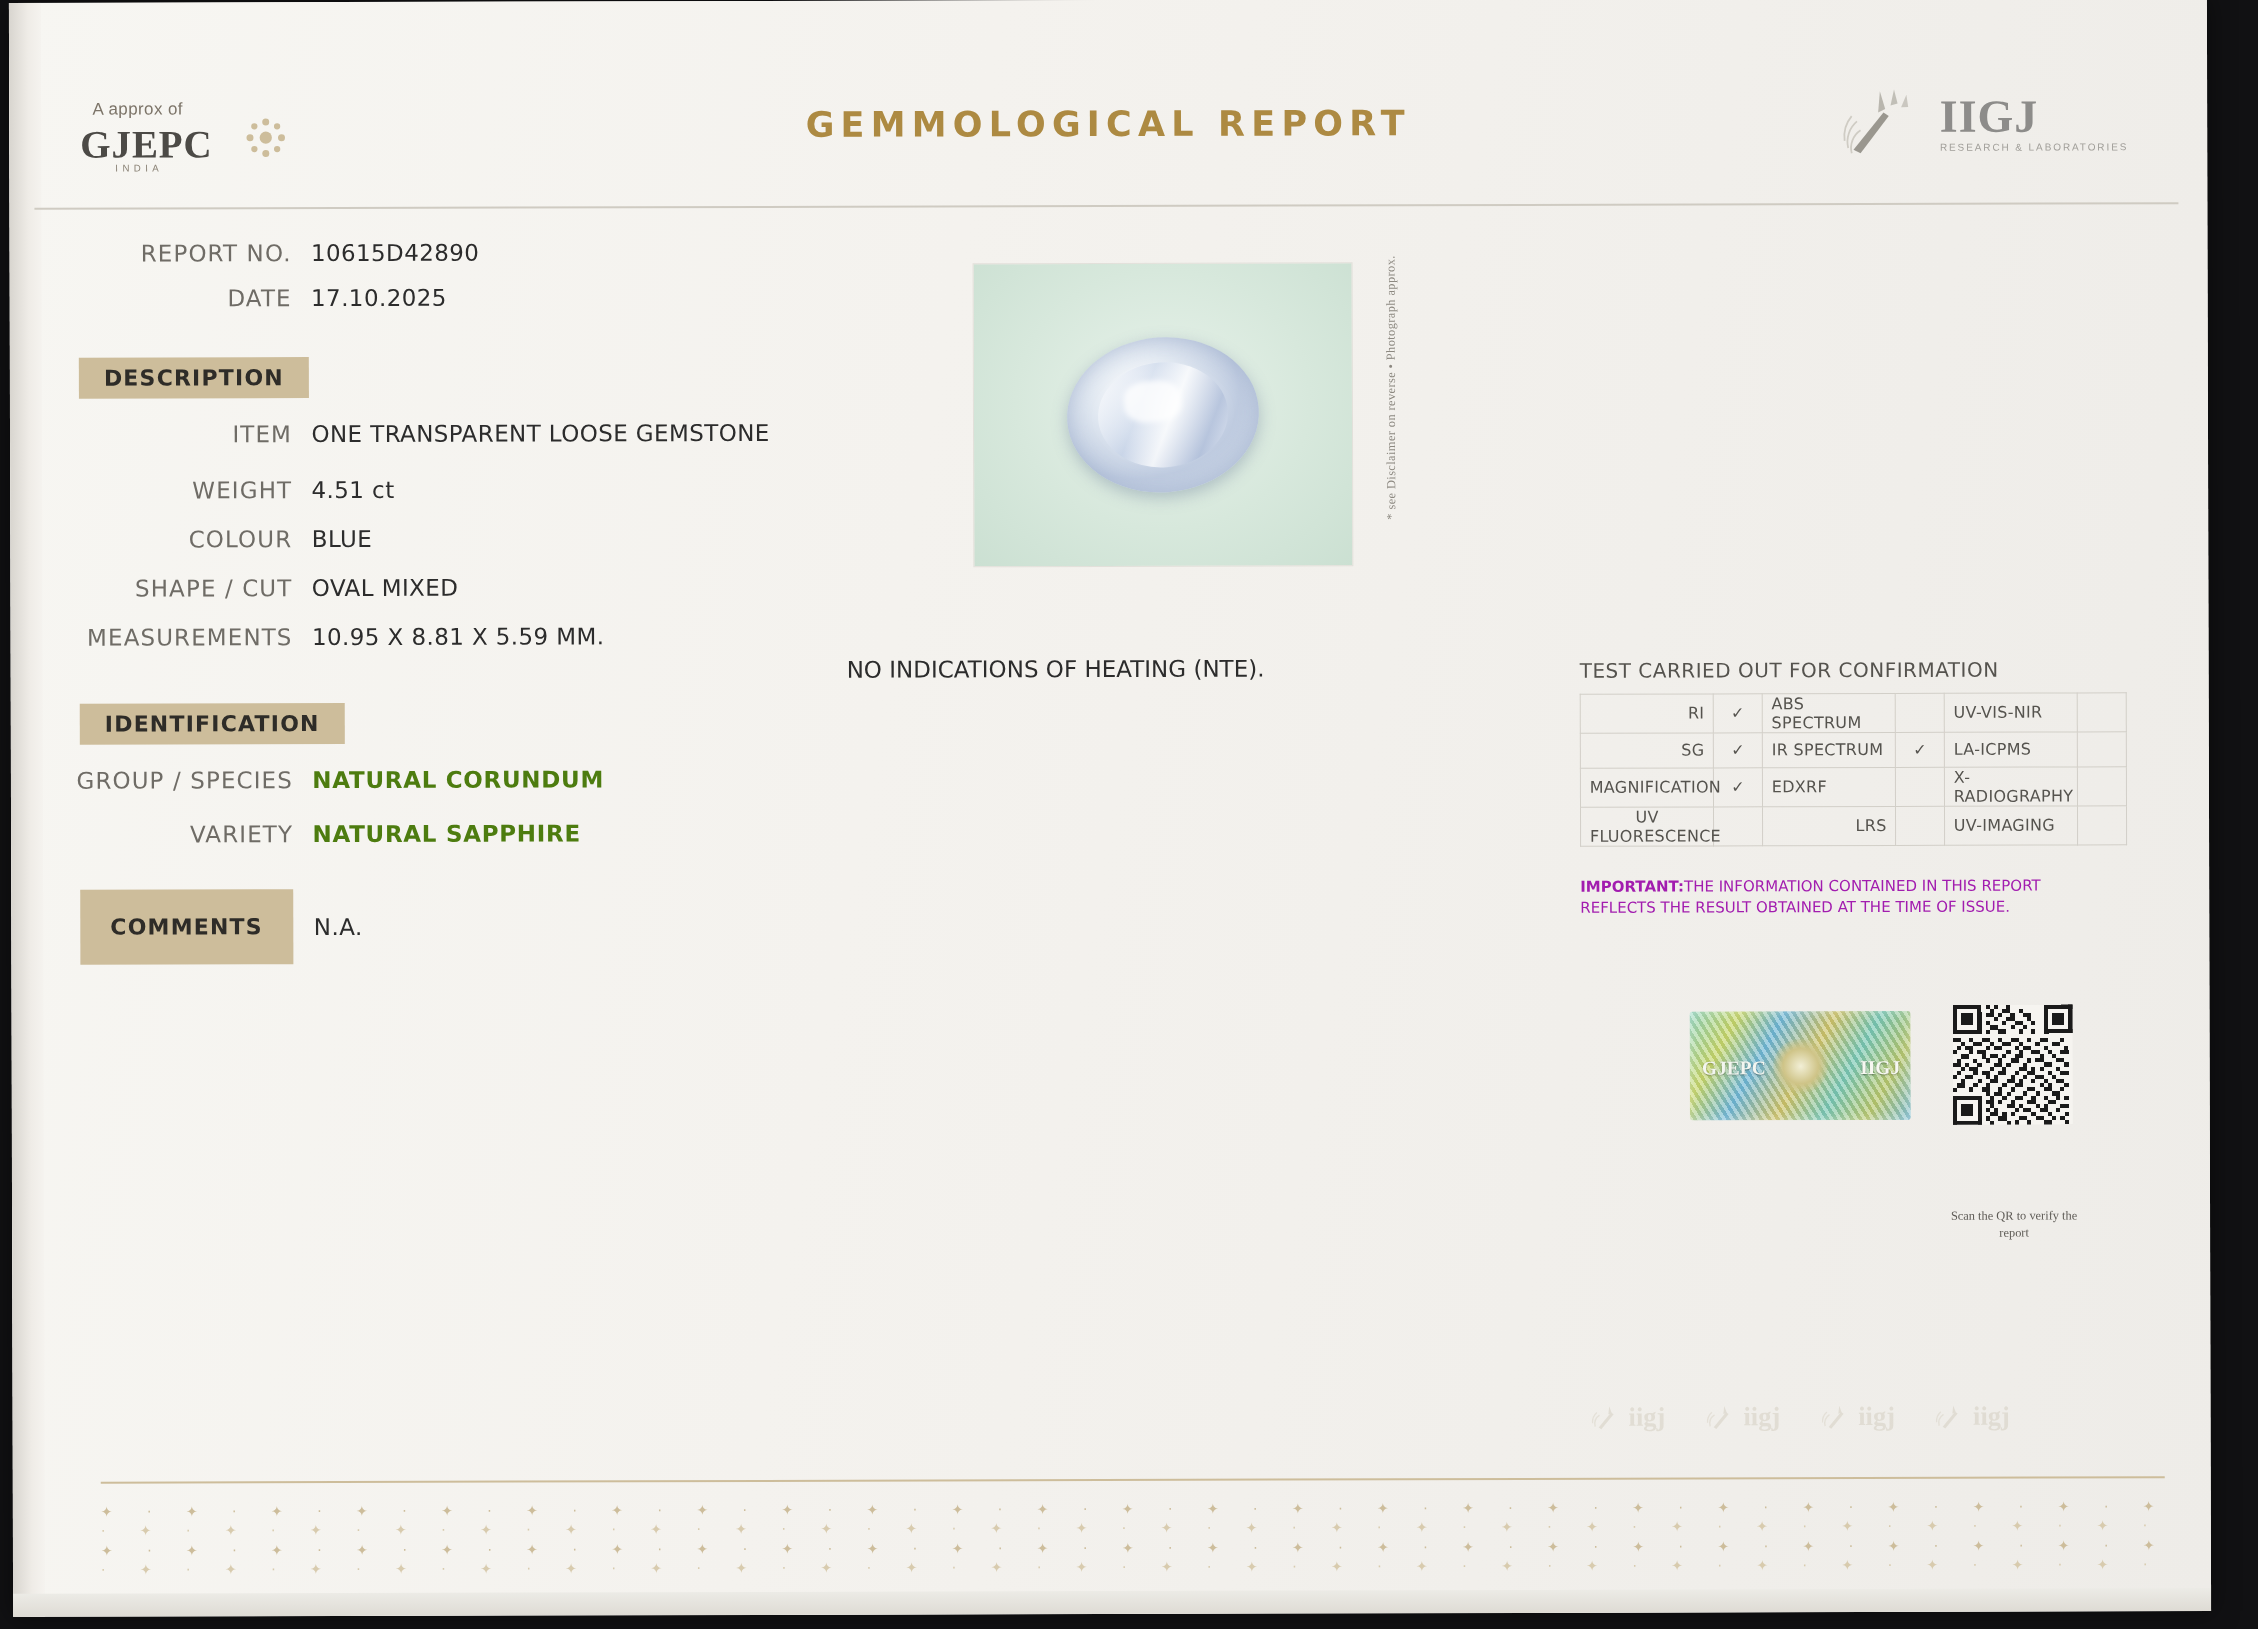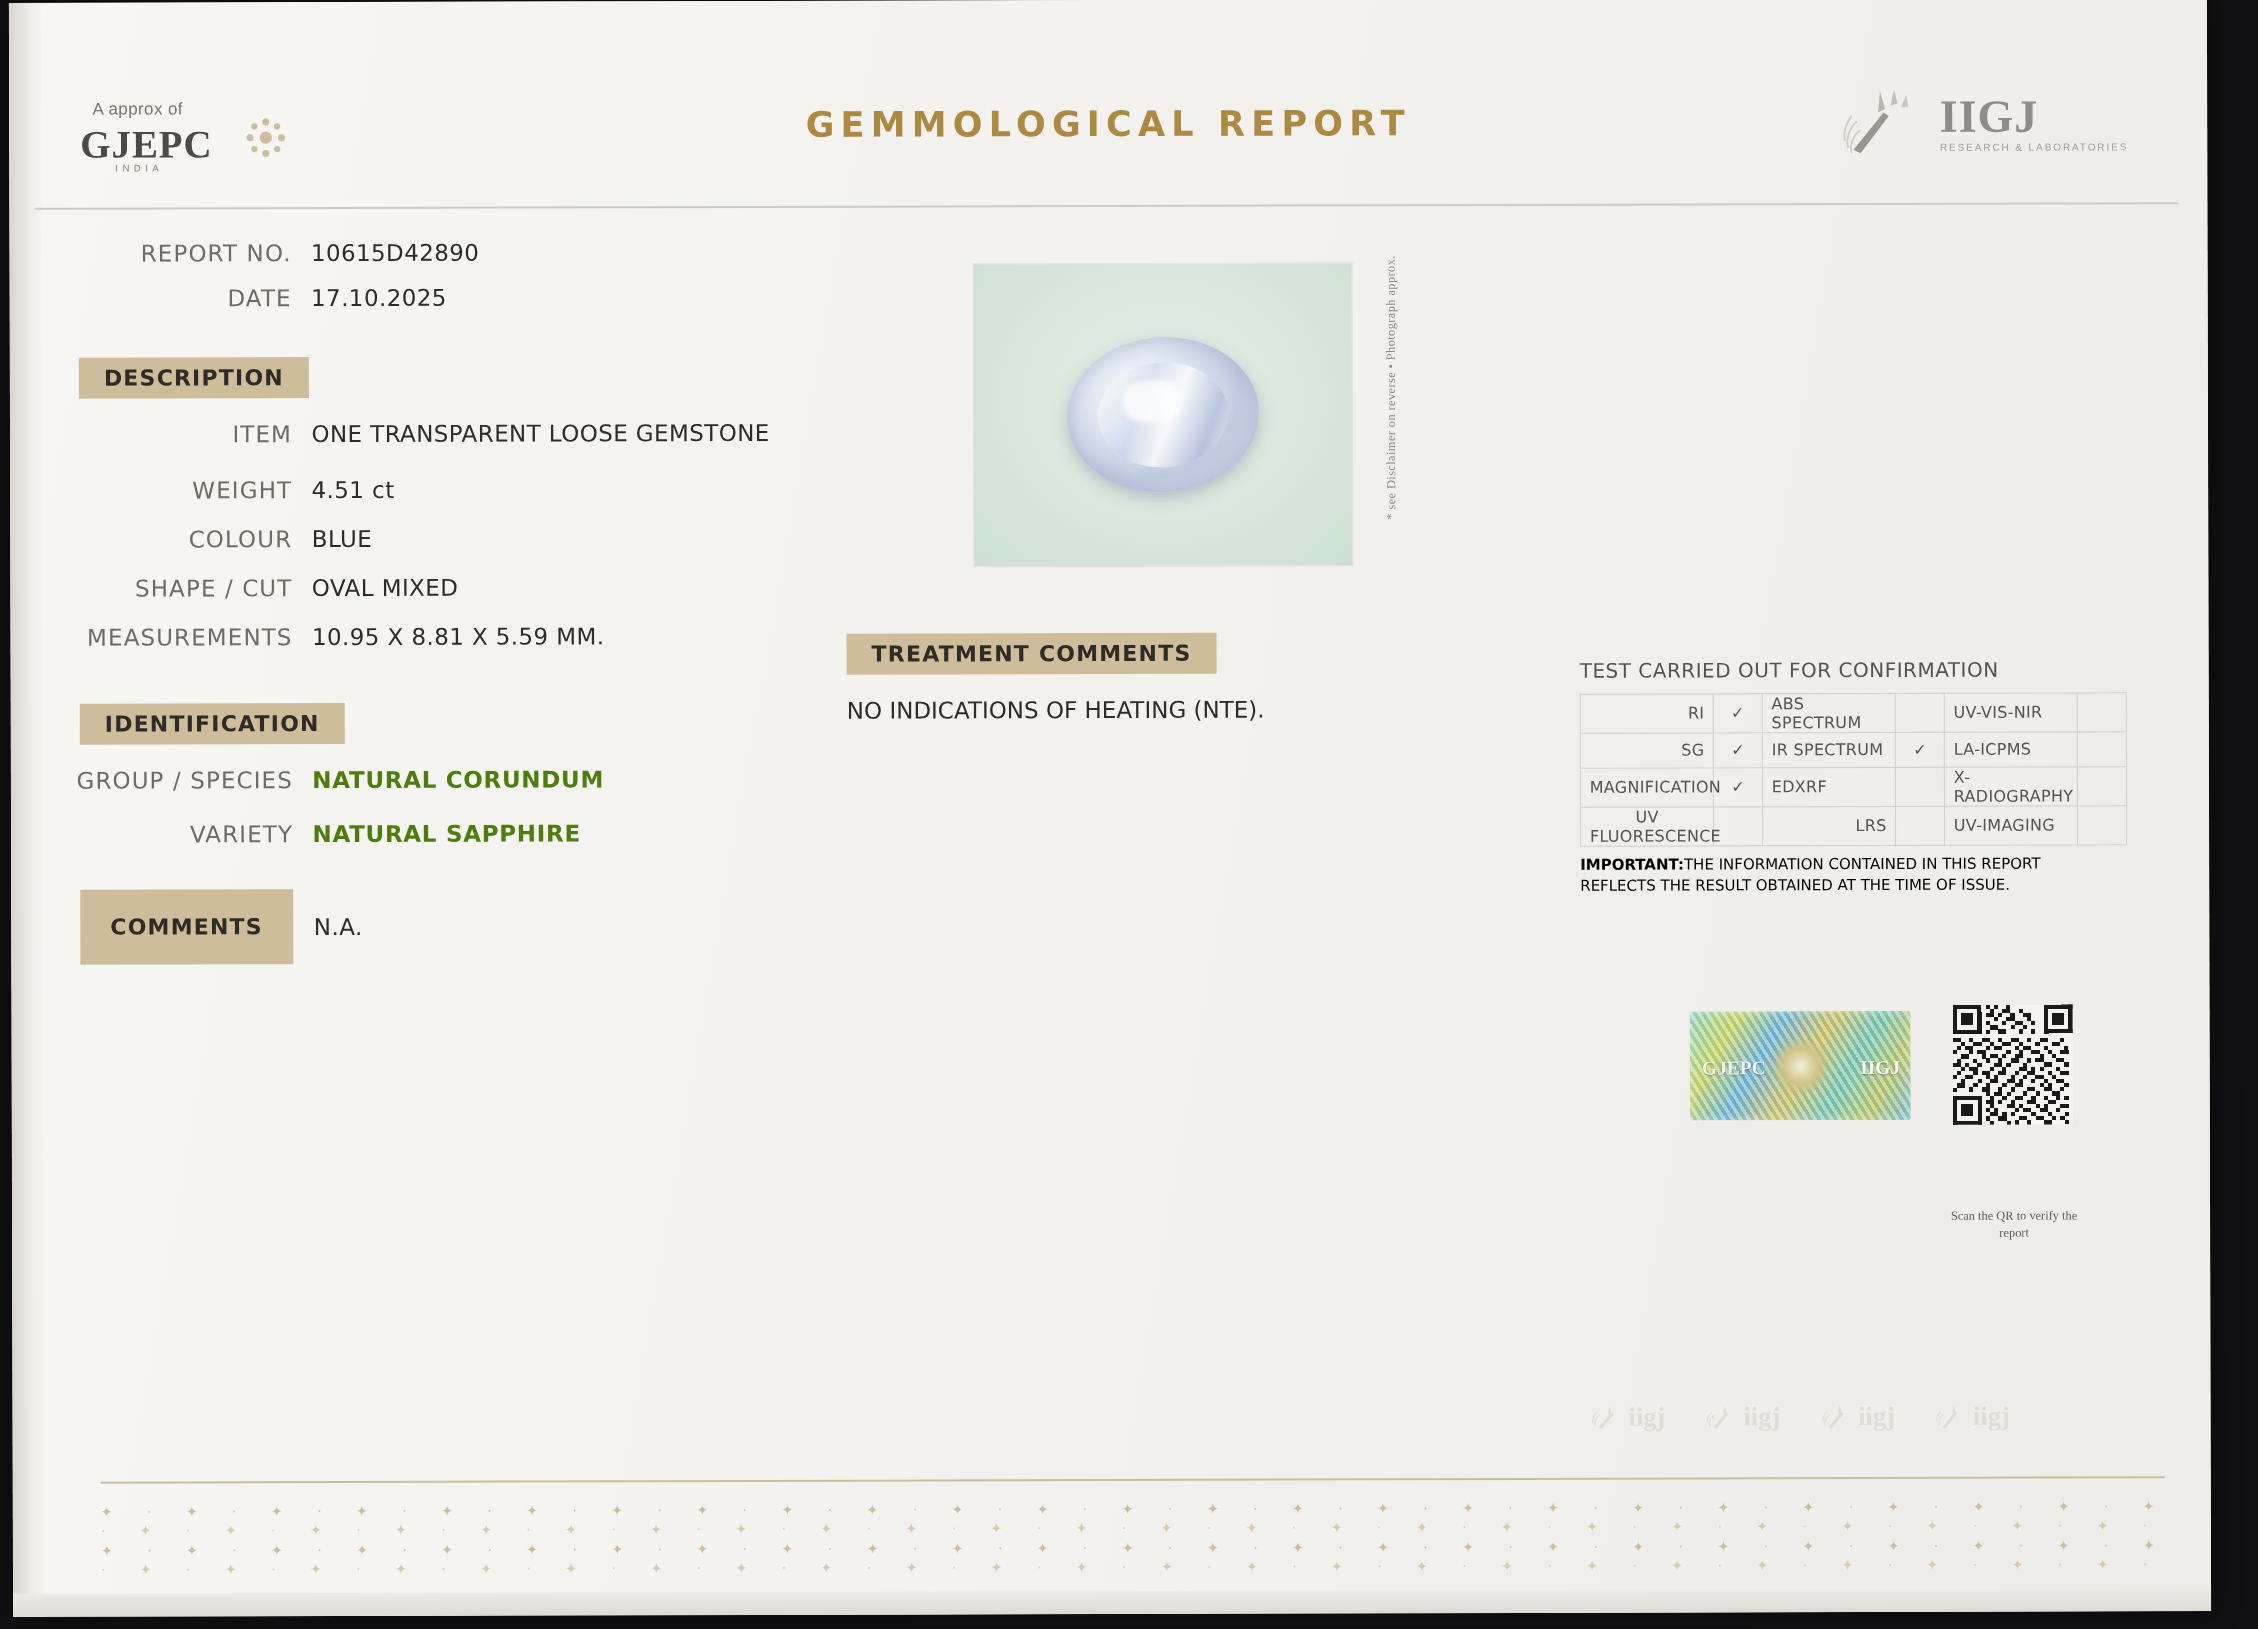--- a/index.html
+++ b/index.html
@@ -290,24 +290,24 @@
   td.lbl-r { text-align: right; }
   td.chk {
     width: 30px;
     text-align: center;
     color: #9aa79b;
     font-size: 16px;
     padding: 0;
   }
   td.lbl-l { text-align: left; }
   .important {
-    margin-top: 8px;
+    margin-top: 30px;
     font-size: 15px;
     line-height: 1.45;
-    color: #000000;
+    color: #a21caf;
     width: 529px;
     font-family: "DejaVu Sans", sans-serif;
   }
   .important b { font-weight: bold; }
 
   
   .holo {
     position: absolute;
     left: 1678px;
     top: 1013px;
@@ -525,21 +525,20 @@
         <span class="field-value" style="margin-left:21px;">N.A.</span>
       </div>
     </div>
 
     <div class="gem-photo">
       <div class="gem"></div>
     </div>
     <div class="photo-note">* see Disclaimer on reverse  • Photograph approx.</div>
 
     <div class="treatment">
-      <span class="section-tag">TREATMENT COMMENTS</span>
       <div class="treatment-text">NO INDICATIONS OF HEATING (NTE).</div>
     </div>
 
     <div class="test-block">
       <div class="test-title">TEST CARRIED OUT FOR CONFIRMATION</div>
       <table class="test-table">
         <tbody>
           <tr>
             <td class="lbl-r">RI</td>
             <td class="chk">✓</td>

